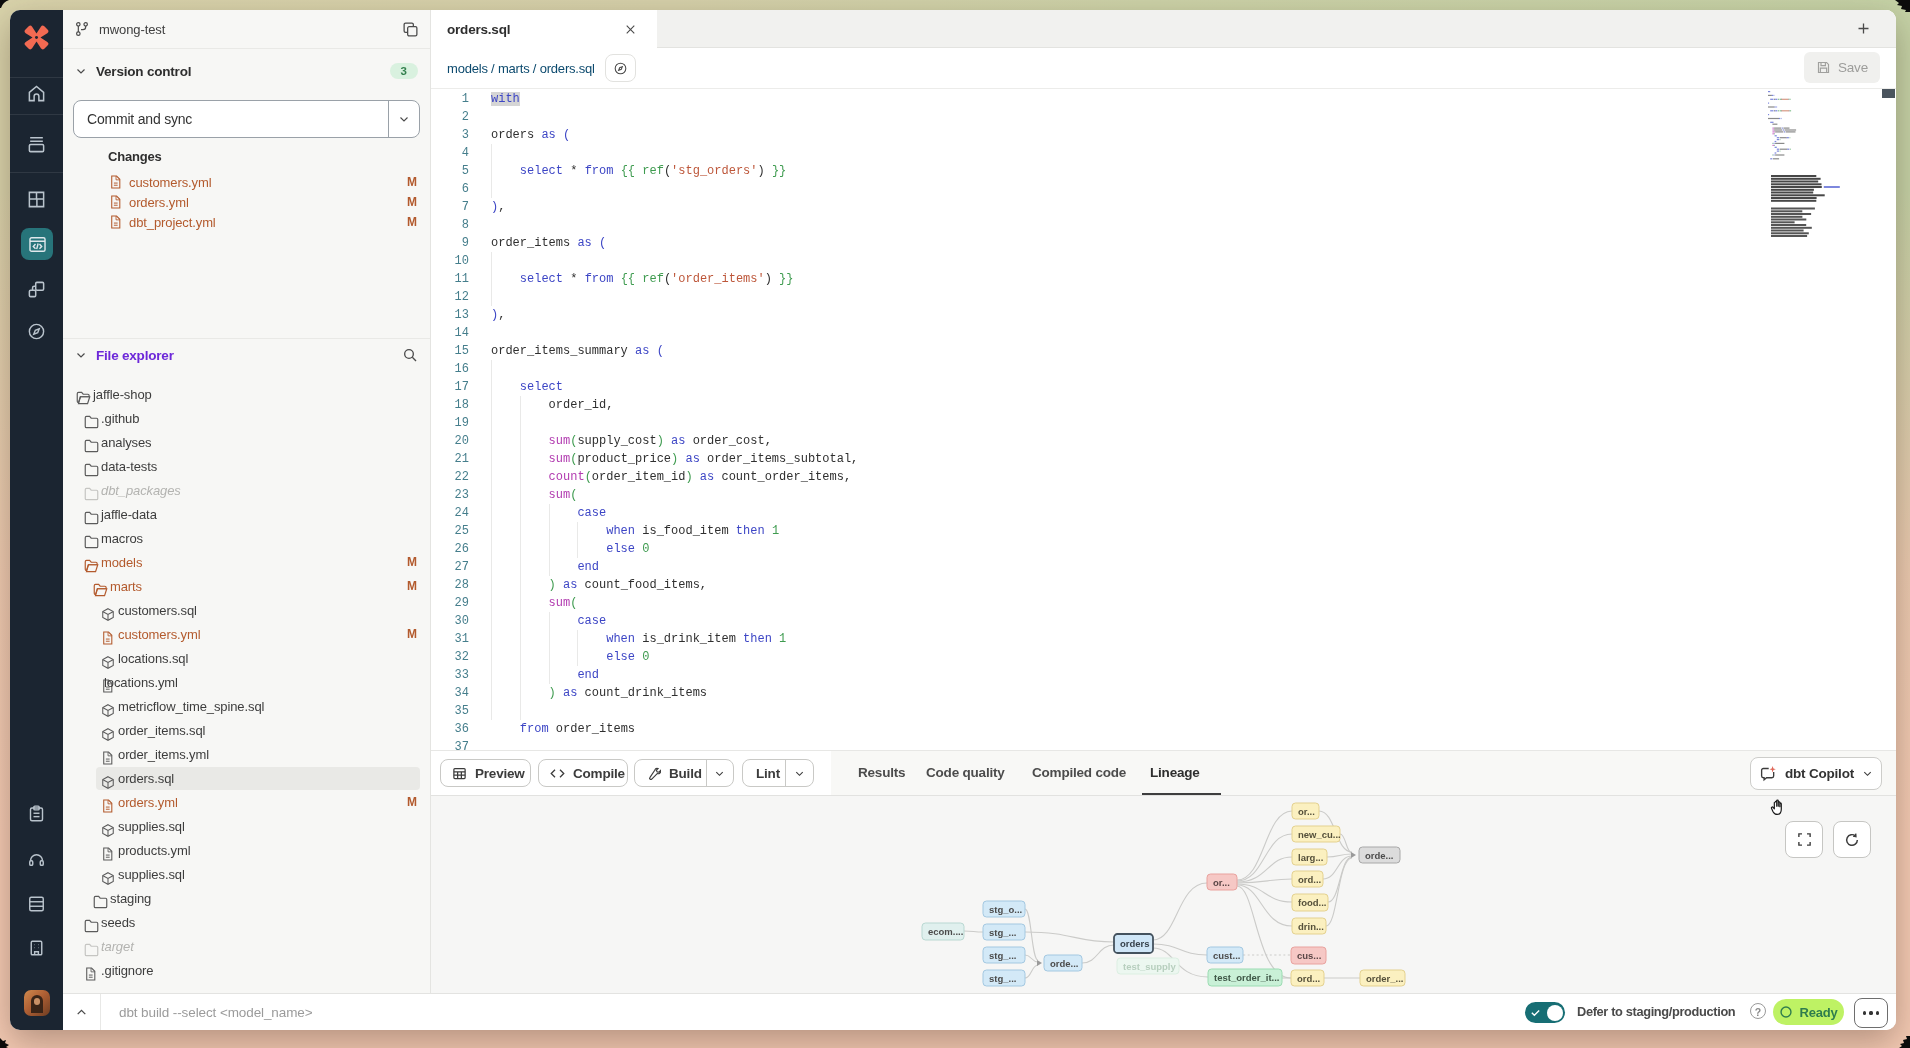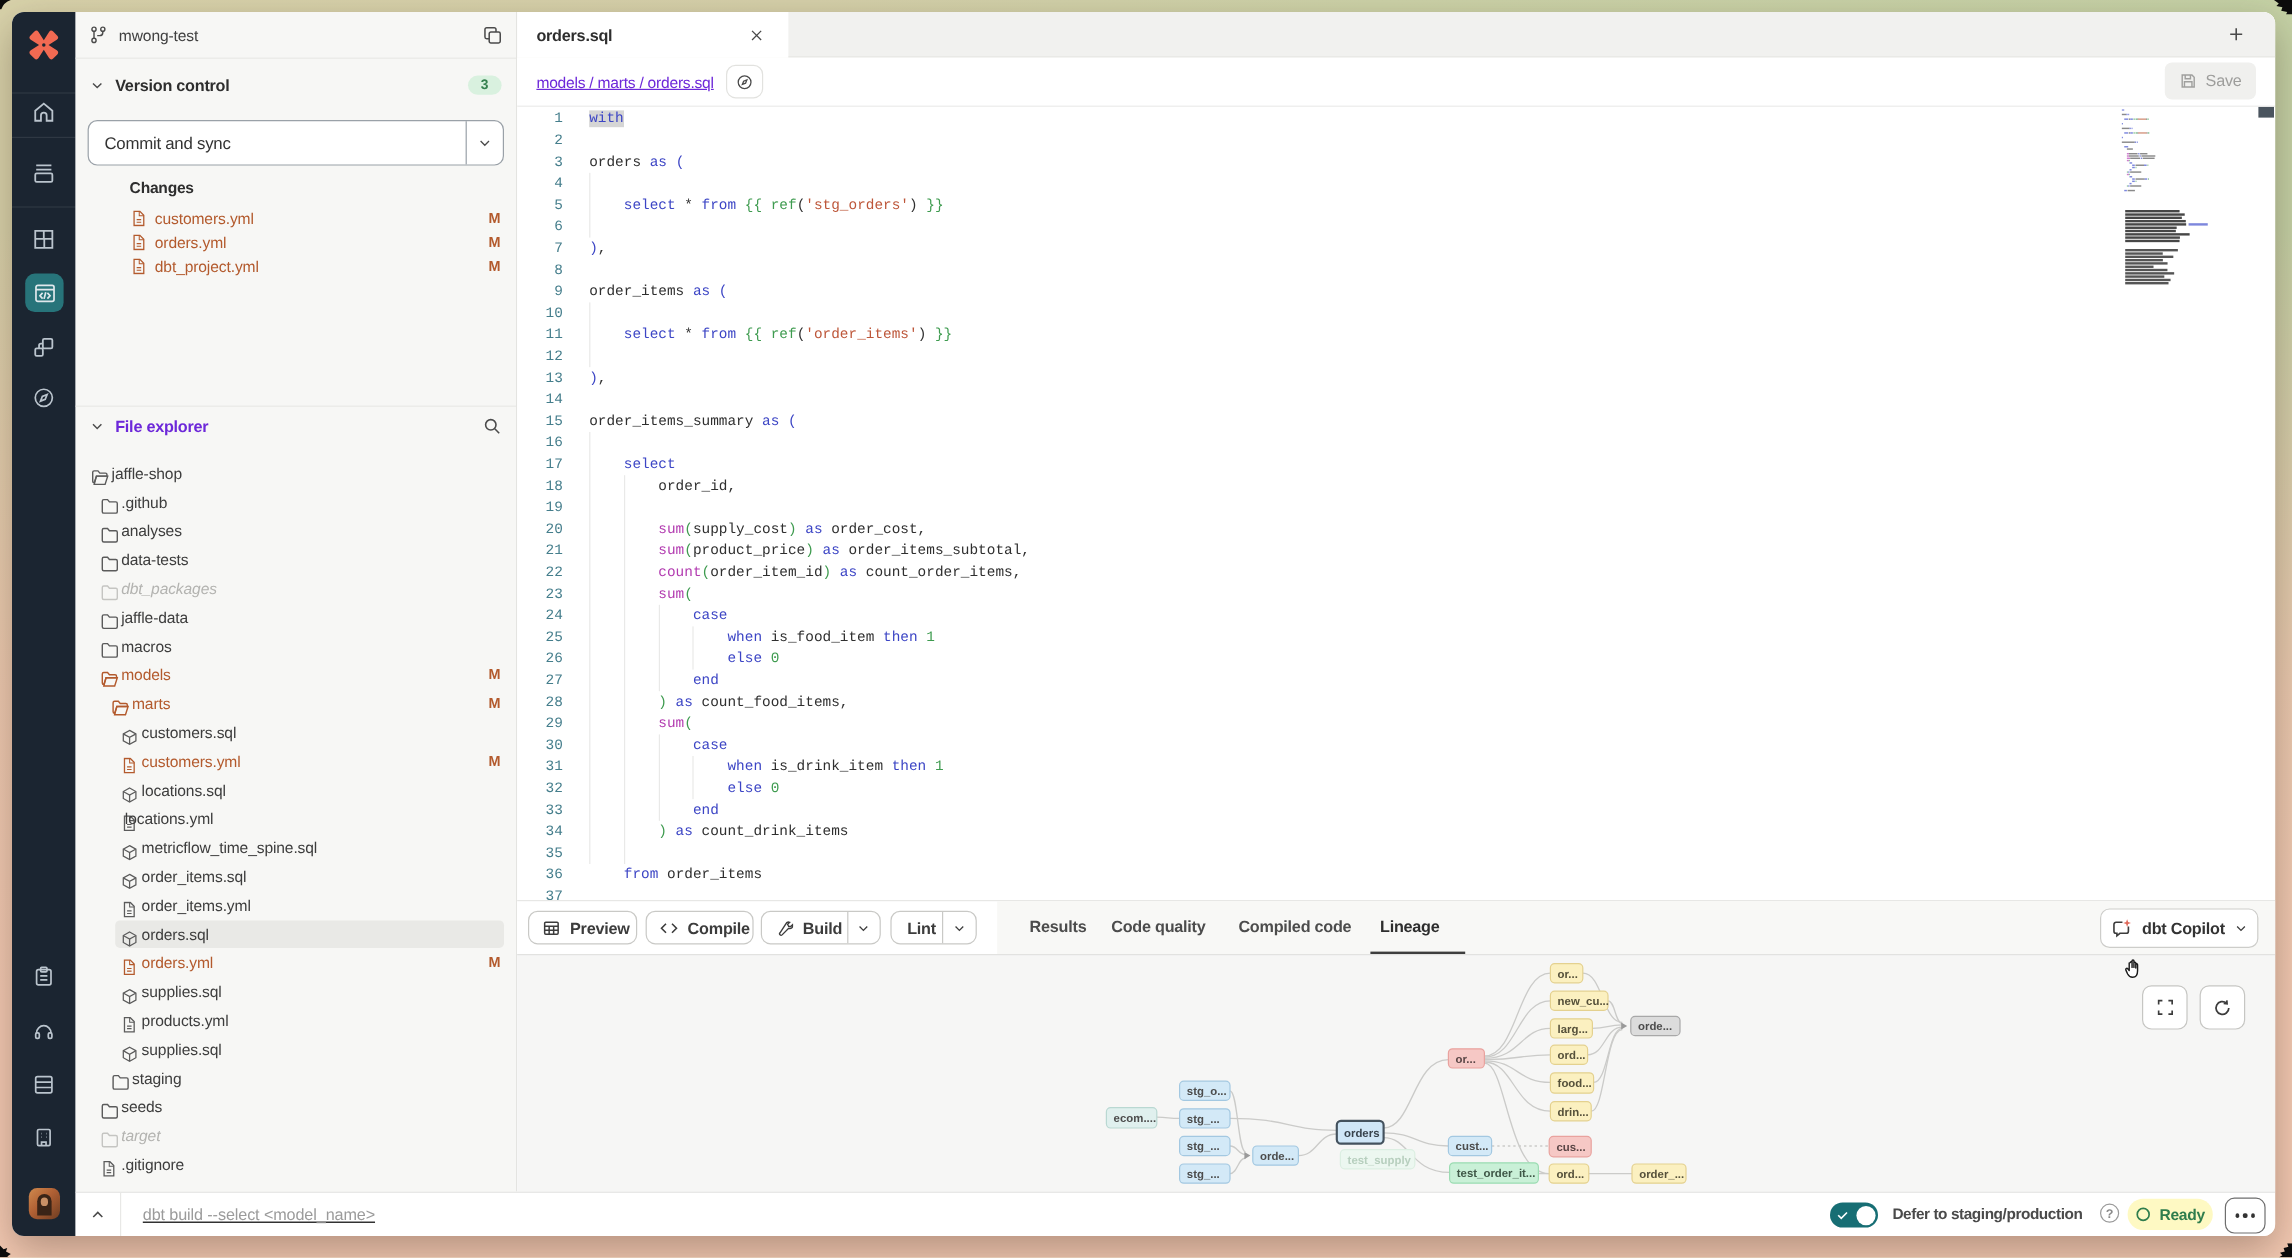--- a/index.html
+++ b/index.html
@@ -56,21 +56,21 @@
 .trow.sel::before { content:""; position:absolute; left:33px; right:10px; top:0; height:23px; background:#e9e9e6; border-radius:4px; }
 .trow * { z-index:1; }
 
 .main { flex:1; display:flex; flex-direction:column; background:#fff; position:relative; }
 .tabbar { height:38px; background:#f1f1ef; display:flex; flex:none; position:relative; }
 .tab { width:226px; background:#fff; display:flex; align-items:center; padding:0 16px; }
 .tab b { font-size:13.5px; color:#2e2e2e; letter-spacing:-.2px; }
 .tabrest { flex:1; border-bottom:1px solid #e3e3e0; position:relative; }
 .plusbtn { position:absolute; right:15px; top:0; width:36px; height:37px; display:flex; align-items:center; justify-content:center; }
 .breadcrumb { height:40px; background:#fff; flex:none; display:flex; align-items:center; padding-left:16px; position:relative; }
-.breadcrumb .bc { font-size:13px; color:#6d28d9; letter-spacing:-.2px;text-decoration:underline; }
+.breadcrumb .bc { font-size:13px; color:#0c4a6e; letter-spacing:-.2px; }
 .bc-btn { margin-left:10px; width:31px; height:28px; border:1px solid #e2e2df; border-radius:8px; display:flex; align-items:center; justify-content:center; }
 .savebtn { position:absolute; right:16px; top:4px; width:76px; height:31px; background:#f0f0ee; border-radius:6px; display:flex; align-items:center; justify-content:center; gap:7px; color:#9d9d9b; font-size:13.5px; letter-spacing:-.2px; }
 
 .editor { height:662px; flex:none; position:relative; overflow:hidden; border-top:1px solid #ececea; }
 .gutter { position:absolute; left:0; top:1px; width:38px; text-align:right; font:12px/18px "Liberation Mono", monospace; color:#457e8c; }
 .code { position:absolute; left:60px; top:1px; font:12px/18px "Liberation Mono", monospace; color:#2f2f2f; white-space:pre; }
 .k { color:#3c45c5; }
 .f { color:#b23bb0; }
 .g { color:#3e9b4f; }
 .s { color:#bd5639; }
@@ -91,28 +91,28 @@
 .lineage { height:198px; flex:none; position:relative; background:#f6f6f5; border-top:1px solid #e2e2e0; overflow:hidden; }
 .lin-ctl { position:absolute; left:1039px; top:25px; width:296px; height:37px; background:#fff; border:1px solid #c6c6c3; border-radius:8px; display:flex; align-items:center; }
 .lin-ctl .q { padding-left:14px; font-size:13.5px; color:#3f3f3f; letter-spacing:-.2px; }
 .lin-ctl .dv { position:absolute; left:193px; top:0; width:1px; height:35px; background:#c6c6c3; }
 .lin-ctl .ug { position:absolute; left:193px; width:102px; text-align:center; font-size:13.5px; font-weight:600; color:#3c3c3c; letter-spacing:-.2px; }
 .lin-btn { position:absolute; top:25px; width:38px; height:37px; background:#fff; border:1px solid #c6c6c3; border-radius:8px; display:flex; align-items:center; justify-content:center; }
 .lgraph { position:absolute; left:0; top:0; }
 .handcur { position:absolute; left:1336px; top:1px; }
 
 
-.statusbar { height:37px; background:#fff; border-top:1px solid #e3e3e1; display:flex; align-items:center; position:relative;text-decoration:underline; }
+.statusbar { height:37px; background:#fff; border-top:1px solid #e3e3e1; display:flex; align-items:center; position:relative; }
 .sb-cell { width:38px; height:100%; border-right:1px solid #e8e8e6; display:flex; align-items:center; justify-content:center; flex:none; }
 .cmdtext { margin-left:18px; font-size:13.5px; color:#9b9b9b; letter-spacing:-.1px; }
 .toggle { position:absolute; left:1462px; top:8px; width:40px; height:21px; border-radius:11px; background:#176e74; display:flex; align-items:center; padding-left:5px; }
 .toggle .knob { position:absolute; right:2.5px; top:2.5px; width:16px; height:16px; border-radius:50%; background:#fff; }
 .defertxt { position:absolute; left:1514px; top:10px; font-size:12.8px; font-weight:bold; color:#4a4a4a; letter-spacing:-.35px; }
 .helpc { position:absolute; left:1687px; top:9px; width:16px; height:16px; border:1.4px solid #9a9a9a; border-radius:50%; color:#8a8a8a; font-size:10.5px; font-weight:bold; text-align:center; line-height:16px; }
-.ready { position:absolute; left:1710px; top:5px; width:71px; height:26px; background:#fef9c3; border-radius:13px; display:flex; align-items:center; justify-content:center; gap:6px; }
+.ready { position:absolute; left:1710px; top:5px; width:71px; height:26px; background:#bef264; border-radius:13px; display:flex; align-items:center; justify-content:center; gap:6px; }
 .ready span { color:#2f7d4d; font-size:13px; font-weight:bold; letter-spacing:-.2px; }
 .dots { position:absolute; left:1791px; top:4px; width:34px; height:30px; border:1.4px solid #6e6e6e; border-radius:8px; display:flex; align-items:center; justify-content:center; gap:3px; }
 .dots span { width:3.2px; height:3.2px; border-radius:50%; background:#333; }
 
 .minimap { position:absolute; left:1337px; top:2px; }
 .scrollthumb { position:absolute; left:1451px; top:0px; width:13px; height:9px; background:#4a545e; }
 </style>
 </head>
 <body>
 

